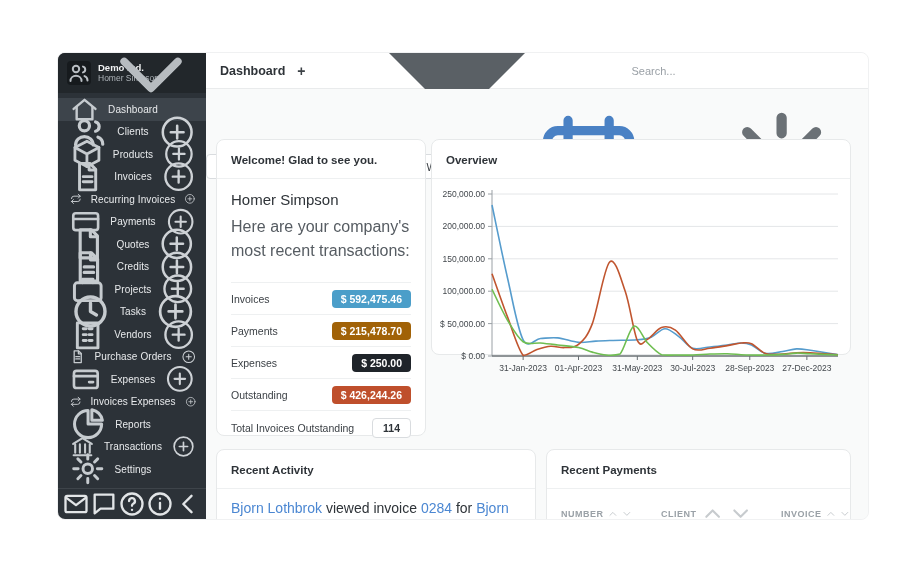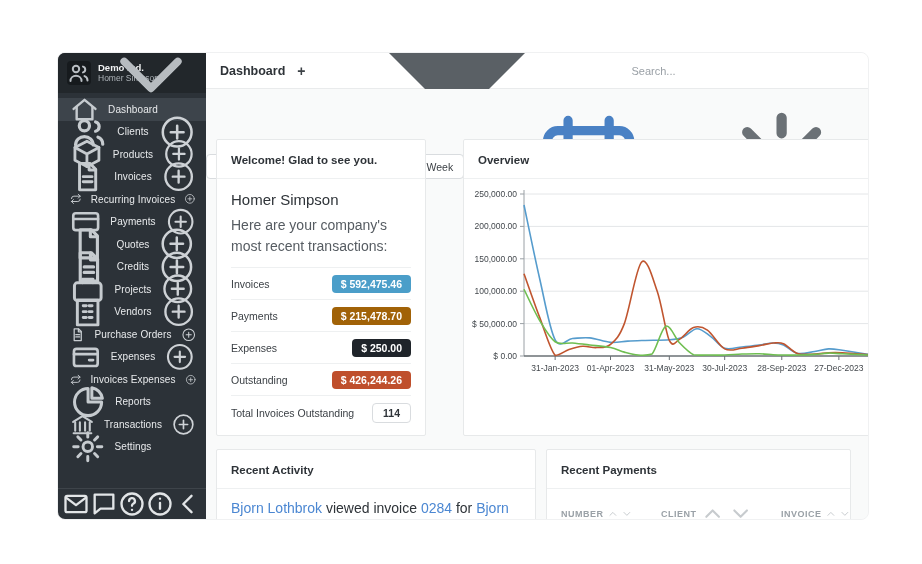--- a/index.html
+++ b/index.html
@@ -44,34 +44,34 @@
   .fbtn { height:25px; background:#fff; border:1px solid #d9dcdf; border-radius:4px; display:flex; align-items:center; justify-content:center; font-size:10.5px; color:#3c4146; padding:0 10px; cursor:pointer; gap:6px; }
   .fbtn svg { width:9px; height:9px; color:#6b7176; }
   .fbtn.active { background:#4a81c4; border-color:#4a81c4; color:#fff; }
   .fbtn.blue-border { border:1px solid #4a81c4; width:88px; justify-content:space-between; }
   .cal-ic { color:#4a81c4; display:flex; cursor:pointer; }
   .cal-ic svg { width:16px; height:16px; stroke-width:1.8; }
   .fbtn.icon-only { padding:0 7px; }
   .fbtn.icon-only svg { width:12px; height:12px; }
 
   
-  .card { position:absolute; background:#fff; border:1px solid #e7e9ea; border-radius:2px; }
+  .card { position:absolute; background:#fff; border:1px solid #e7e9ea; border-radius:8px; }
   .card-title-row { padding:10px 14px; border-bottom:1px solid #eef0f1; }
   .card-title { font-size:11.5px; font-weight:bold; color:#2e3338; }
 
   .welcome-card { left:10px; top:50px; width:210px; height:297px; }
   .wc-body { padding:0 14px; }
   .wc-name { font-size:15px; font-weight:normal; color:#2e3338; margin:12px 0 7px; }
-  .wc-sub { font-size:14px; color:#565c62; line-height:1.5; margin-bottom:10px; }
+  .wc-sub { font-size:16px; color:#565c62; line-height:1.5; margin-bottom:19px; }
   .stat-row { display:flex; align-items:center; justify-content:space-between; padding:6.5px 0; border-top:1px solid #eef0f1; }
   .stat-label { font-size:10.5px; color:#3c4146; }
   .stat-badge { font-size:10.5px; font-weight:bold; color:#fff; border-radius:4px; padding:3px 9px; cursor:pointer; }
   .total-badge { font-size:10.5px; font-weight:bold; color:#2e3338; background:#fff; border:1px solid #d9dcdf; border-radius:4px; padding:3px 10px; min-width:34px; text-align:center; }
 
-  .overview-card { left:225px; top:50px; width:420px; height:297px;margin-left:32px; }
+  .overview-card { left:225px; top:50px; width:420px; height:216px; }
   .overview-card svg.chart { position:absolute; left:8px; top:40px; }
   .chart text.tick { font-size:8.5px; fill:#43484d; }
 
   .activity-card { left:10px; top:360px; width:320px; height:120px; }
   .act-row { padding:9px 14px 0; }
   .act-line { font-size:14px; color:#2e3338; line-height:1.5; }
   .act-line .link { color:#4b87d2; cursor:pointer; }
   .act-meta { font-size:9.5px; color:#2e3338; font-weight:bold; margin-top:1px; }
   .act-meta .ip { color:#9aa0a6; font-weight:normal; margin-left:7px; }
 
@@ -247,20 +247,35 @@
           </span>
           <span class="si-label">Projects</span>
           <span class="si-add">
             <svg viewBox="0 0 24 24" fill="none" stroke="currentColor" stroke-width="2" stroke-linecap="round" stroke-linejoin="round" style="width:100%;height:100%;display:block">
               <circle cx="12" cy="12" r="9"></circle>
               <path d="M12 8v8M8 12h8"></path>
             </svg>
           </span>
         </div>
 
+        <div class="side-item">
+          <span class="si-icon">
+            <svg viewBox="0 0 24 24" fill="none" stroke="currentColor" stroke-width="2" stroke-linecap="round" stroke-linejoin="round" style="width:100%;height:100%;display:block">
+              <circle cx="12" cy="12" r="8.5"></circle>
+              <path d="M12 7v5l3.5 2"></path>
+            </svg>
+          </span>
+          <span class="si-label">Tasks</span>
+          <span class="si-add">
+            <svg viewBox="0 0 24 24" fill="none" stroke="currentColor" stroke-width="2" stroke-linecap="round" stroke-linejoin="round" style="width:100%;height:100%;display:block">
+              <circle cx="12" cy="12" r="9"></circle>
+              <path d="M12 8v8M8 12h8"></path>
+            </svg>
+          </span>
+        </div>
 
         <div class="side-item">
           <span class="si-icon">
             <svg viewBox="0 0 24 24" fill="none" stroke="currentColor" stroke-width="2" stroke-linecap="round" stroke-linejoin="round" style="width:100%;height:100%;display:block">
               <rect x="5" y="4" width="14" height="17"></rect>
               <path d="M9 8h2M13 8h2M9 12h2M13 12h2M9 16h2M13 16h2"></path>
             </svg>
           </span>
           <span class="si-label">Vendors</span>
           <span class="si-add">

